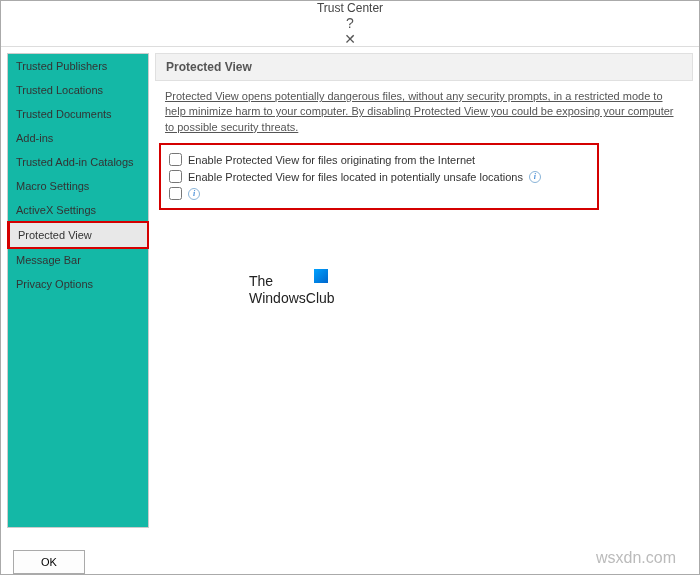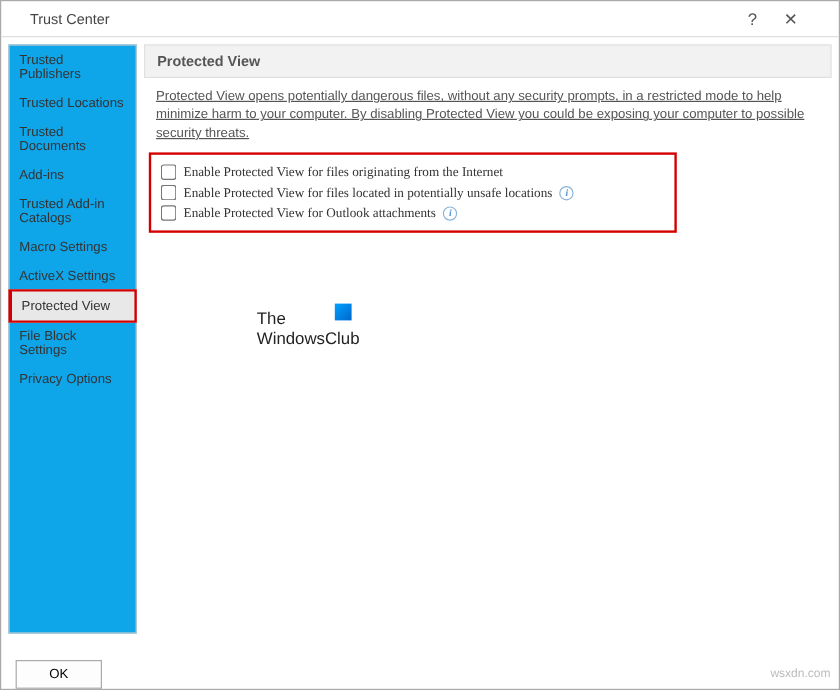--- a/index.html
+++ b/index.html
@@ -13,25 +13,26 @@
     }
     .window {
       width: 700px;
       height: 575px;
       border: 1px solid #aaa;
       display: flex;
       flex-direction: column;
       background: #fff;
     }
     .titlebar {
-      height: 30px;
-      display: flex;
-      align-items: center;
-      padding: 0 24px;
+      height: 46px;
+      display: flex;
+      align-items: center;
+      padding: 0 11px;
       border-bottom: 1px solid #ddd;
+      flex-direction: column;
     }
     .titlebar-title {
       flex: 1;
       font-size: 12px;
       color: #444;
     }
     .titlebar-btn {
       width: 32px;
       height: 28px;
       display: flex;
@@ -42,23 +43,23 @@
       cursor: pointer;
     }
     .content {
       flex: 1;
       display: flex;
       padding: 6px;
       gap: 6px;
       overflow: hidden;
     }
     .sidebar {
-      width: 107px;
+      width: 142px;
       border: 1px solid #ccc;
-      background: #0ea5e9;
+      background: #14b8a6;
       display: flex;
       flex-direction: column;
     }
     .sidebar-item {
       padding: 6px 8px;
       font-size: 11px;
       color: #333;
       cursor: pointer;
       border-bottom: none;
     }
@@ -104,21 +105,20 @@
       font-size: 11px;
       color: #333;
     }
     .option-row input[type="checkbox"] {
       width: 13px;
       height: 13px;
       cursor: pointer;
     }
     .option-row label {
       cursor: pointer;
-      font-family: Liberation Serif, serif;
     }
     .info-icon {
       display: inline-flex;
       width: 12px;
       height: 12px;
       border: 1px solid #8ab4d8;
       border-radius: 50%;
       color: #4a90d9;
       font-size: 8px;
       align-items: center;
@@ -157,23 +157,23 @@
       min-width: 72px;
       height: 24px;
       border: 1px solid #aaa;
       background: #fdfdfd;
       font-size: 11px;
       cursor: pointer;
       padding: 0 10px;
     }
     .wsx {
       position: absolute;
-      right: 8px;
+      right: 24px;
       bottom: 8px;
-      font-size: 10px;
+      font-size: 16px;
       color: #bbb;
     }
   </style>
 </head>
 <body>
 
 <div class="window">
 
   <div class="titlebar">
     <div class="titlebar-title">Trust Center</div>
@@ -185,41 +185,40 @@
 
     <div class="sidebar">
       <div class="sidebar-item">Trusted Publishers</div>
       <div class="sidebar-item">Trusted Locations</div>
       <div class="sidebar-item">Trusted Documents</div>
       <div class="sidebar-item">Add-ins</div>
       <div class="sidebar-item">Trusted Add-in Catalogs</div>
       <div class="sidebar-item">Macro Settings</div>
       <div class="sidebar-item">ActiveX Settings</div>
       <div class="sidebar-item selected">Protected View</div>
-      <div class="sidebar-item">File Block Settings</div>
+      <div class="sidebar-item">Message Bar</div>
       <div class="sidebar-item">Privacy Options</div>
     </div>
 
     <div class="main">
       <div class="section-header">Protected View</div>
       <div class="section-desc">Protected View opens potentially dangerous files, without any security prompts, in a restricted mode to help minimize harm to your computer. By disabling Protected View you could be exposing your computer to possible security threats.</div>
 
       <div class="options-box">
         <div class="option-row">
           <input type="checkbox" style="">
           <label>Enable Protected View for files originating from the Internet</label>
         </div>
         <div class="option-row">
           <input type="checkbox" style="">
           <label>Enable Protected View for files located in potentially unsafe locations</label>
           <span class="info-icon">i</span>
         </div>
         <div class="option-row">
           <input type="checkbox" style="">
-          <label>Enable Protected View for Outlook attachments</label>
           <span class="info-icon">i</span>
         </div>
       </div>
 
       <div class="watermark">
         <div class="watermark-logo"></div>
         <div>The</div>
         <div>WindowsClub</div>
       </div>
     </div>

